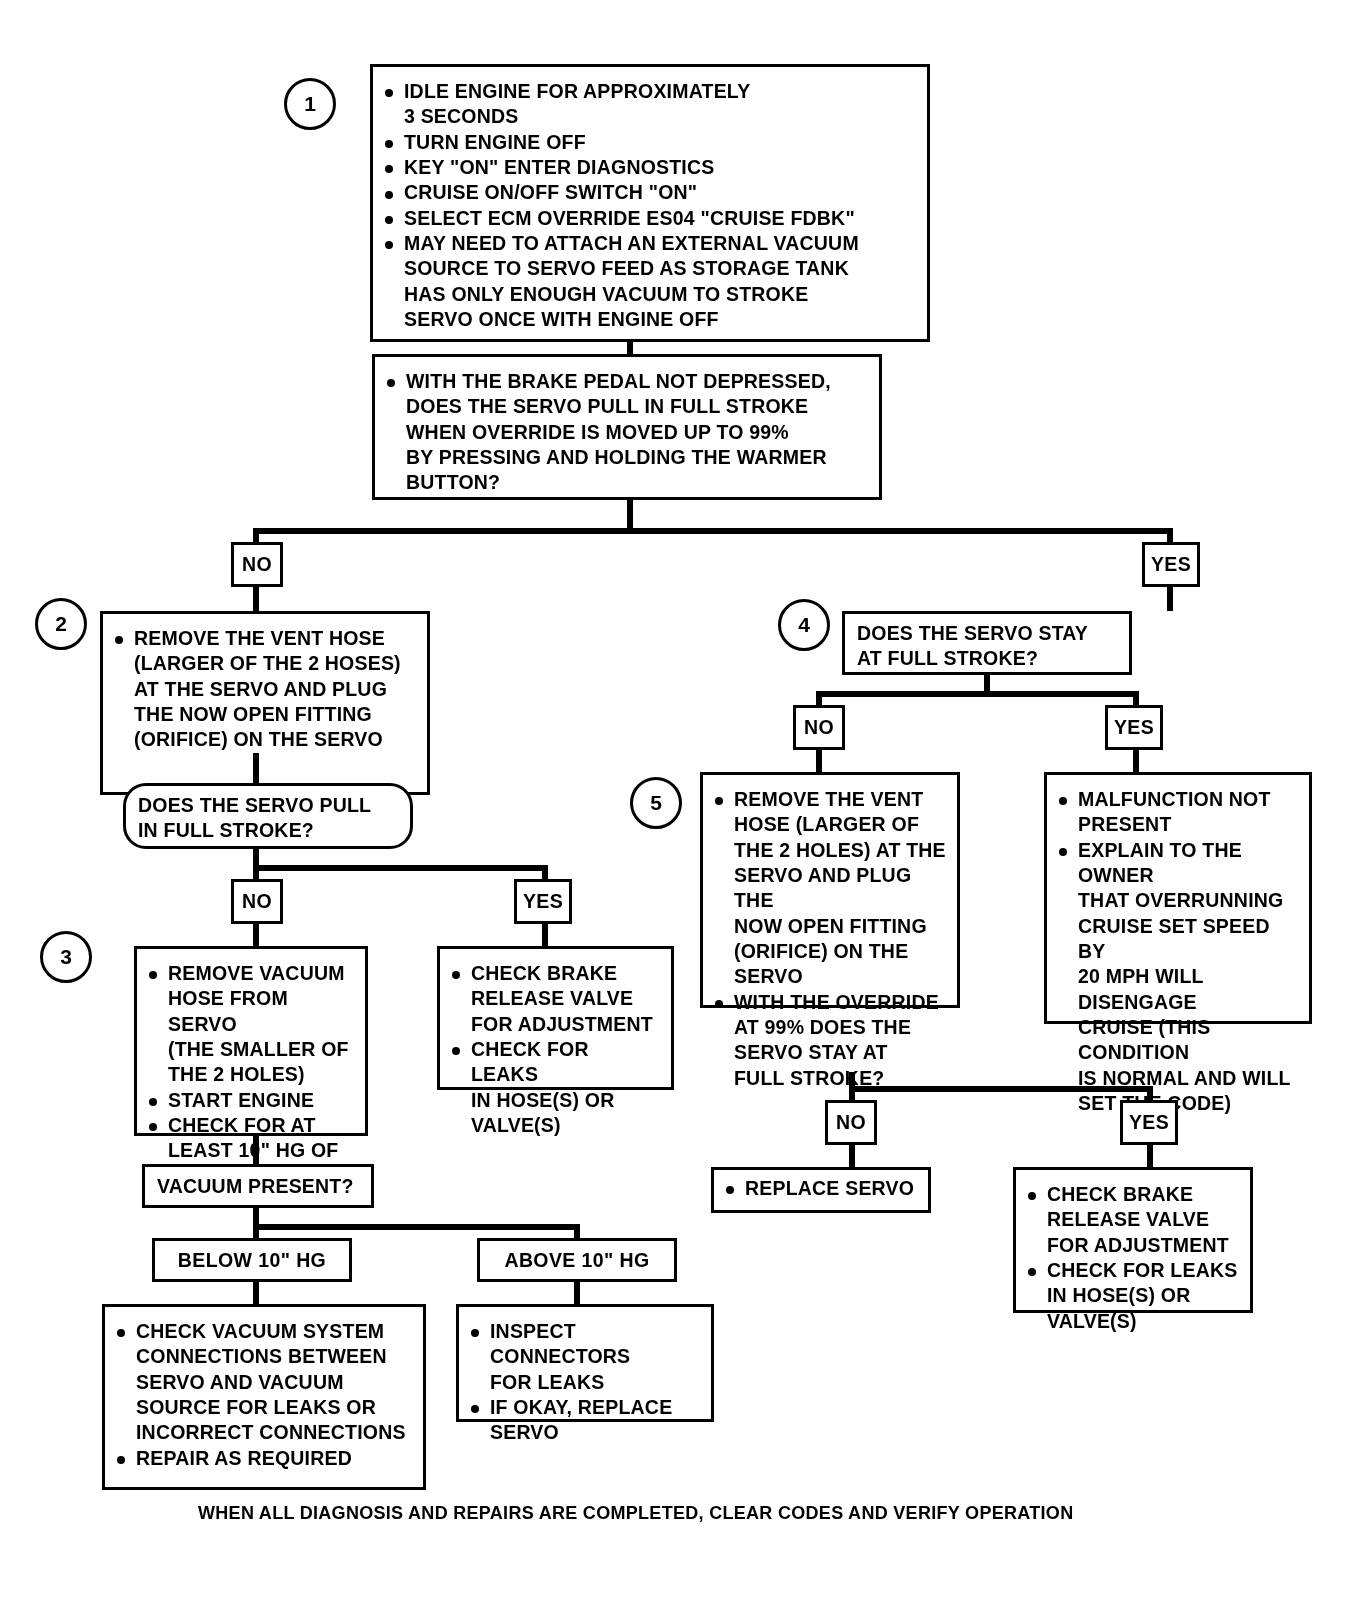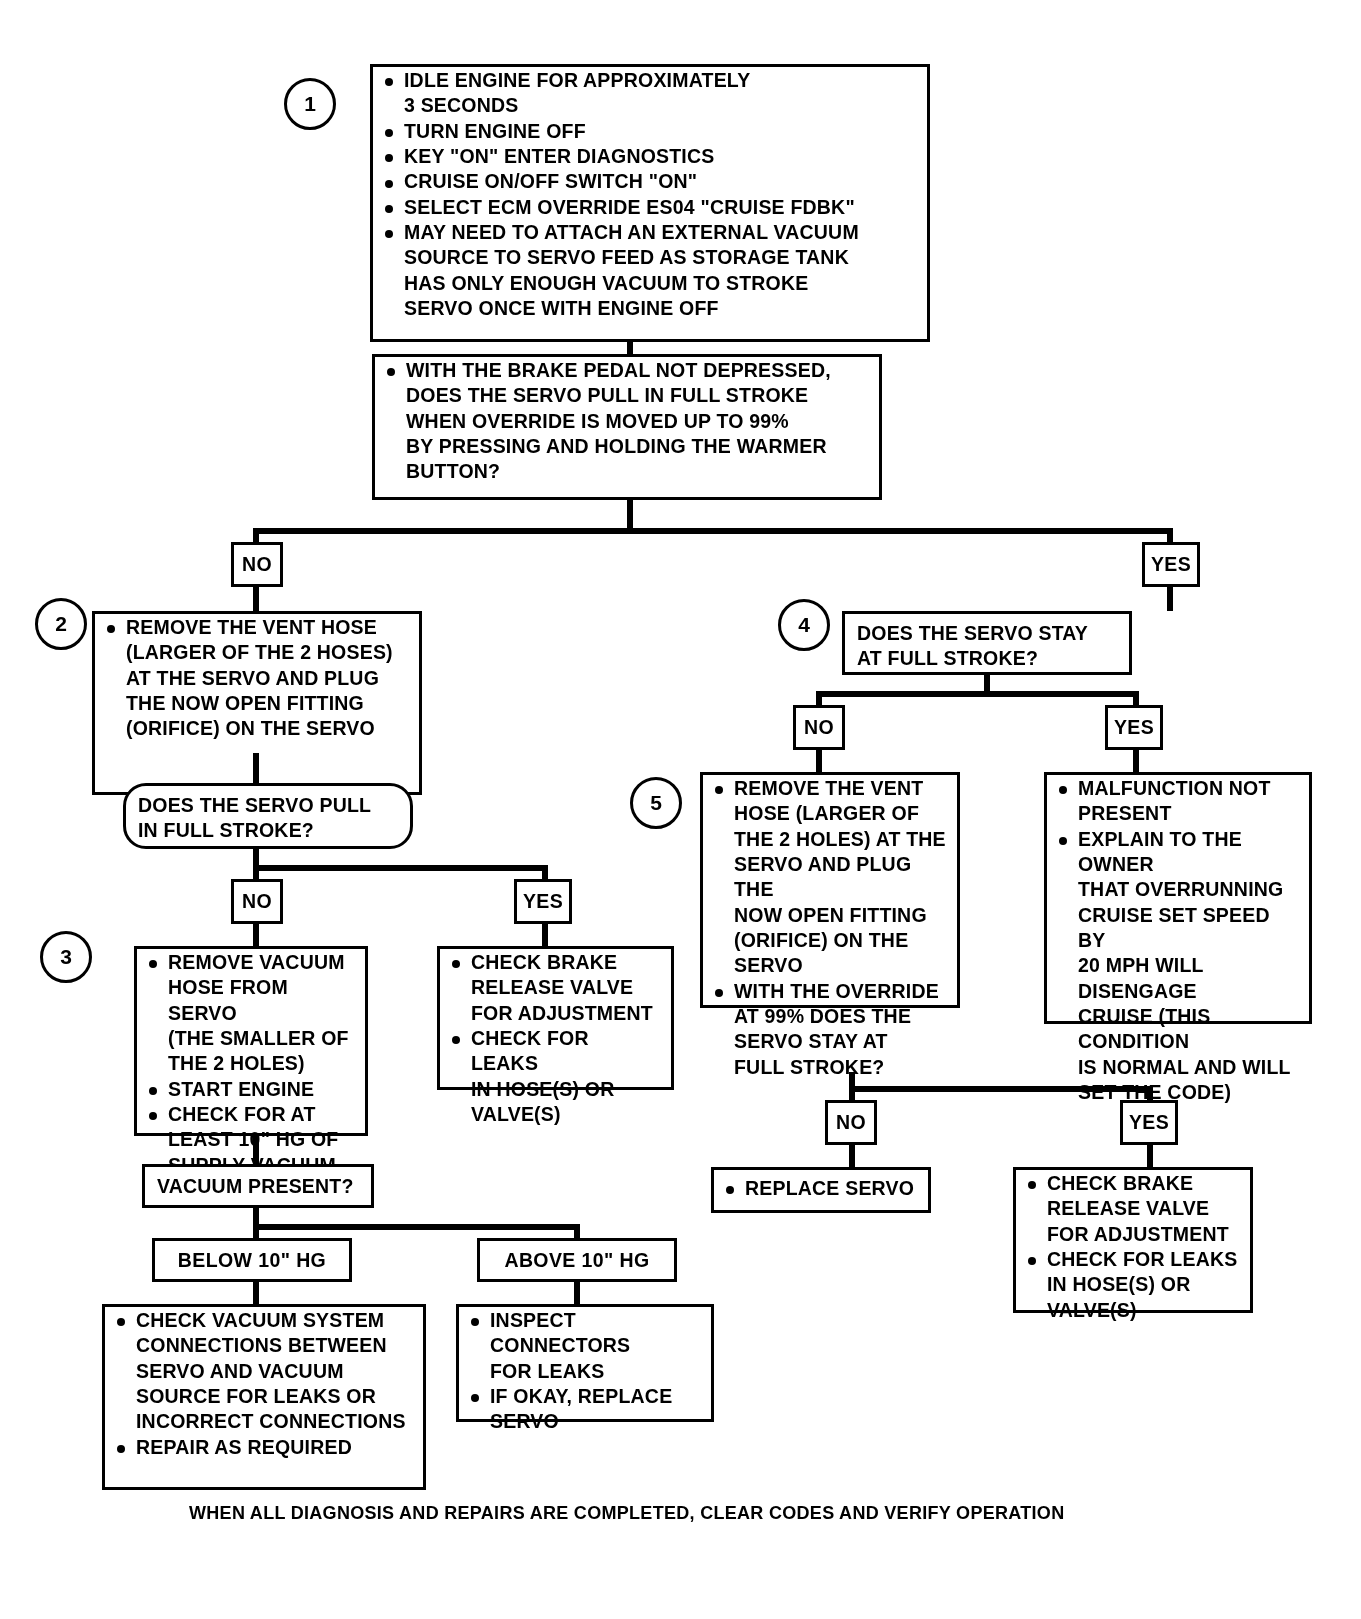--- a/index.html
+++ b/index.html
@@ -16,21 +16,21 @@
     color: #000000;
     overflow: hidden;
   }
 
   
   .box {
     position: absolute;
     box-sizing: border-box;
     border: 3px solid #000;
     background: #fff;
-    padding: 1px 10px 9px 10px;
+    padding: 12px 10px 9px 10px;
     font-size: 19.5px;
     line-height: 1.30;
     letter-spacing: 0.2px;
     font-weight: 600;
   }
   .box.plain {
     padding: 7px 12px;
   }
   
   .chip {
@@ -148,21 +148,21 @@
   <div class="vline" style="left:1167px; top:528px; height:14px;"></div>
 
   <div class="chip" style="left:231px; top:542px; width:52px; height:45px;">NO</div>
   <div class="chip" style="left:1142px; top:542px; width:58px; height:45px;">YES</div>
 
   <div class="vline" style="left:253px; top:587px; height:24px;"></div>
   <div class="vline" style="left:1167px; top:587px; height:24px;"></div>
 
   <div class="step-circle" style="left:35px; top:598px;">2</div>
 
-  <div class="box" style="left:92px; top:611px; width:330px; height:184px;">
+  <div class="box" style="left:100px; top:611px; width:330px; height:184px;">
     <ul class="bl">
       <li>REMOVE THE VENT HOSE
 (LARGER OF THE 2 HOSES)
 AT THE SERVO AND PLUG
 THE NOW OPEN FITTING
 (ORIFICE) ON THE SERVO</li>
     </ul>
   </div>
 
   <div class="vline" style="left:253px; top:753px; height:30px;"></div>
@@ -317,15 +317,15 @@
     <ul class="bl">
       <li>CHECK BRAKE
 RELEASE VALVE
 FOR ADJUSTMENT</li>
       <li>CHECK FOR LEAKS
 IN HOSE(S) OR
 VALVE(S)</li>
     </ul>
   </div>
 
-  <div class="footer" style="left:189px; top:1503px;">WHEN ALL DIAGNOSIS AND REPAIRS ARE COMPLETED, CLEAR CODES AND VERIFY OPERATION</div>
+  <div class="footer" style="left:198px; top:1503px;">WHEN ALL DIAGNOSIS AND REPAIRS ARE COMPLETED, CLEAR CODES AND VERIFY OPERATION</div>
 
 </div>
 
 </body></html>

